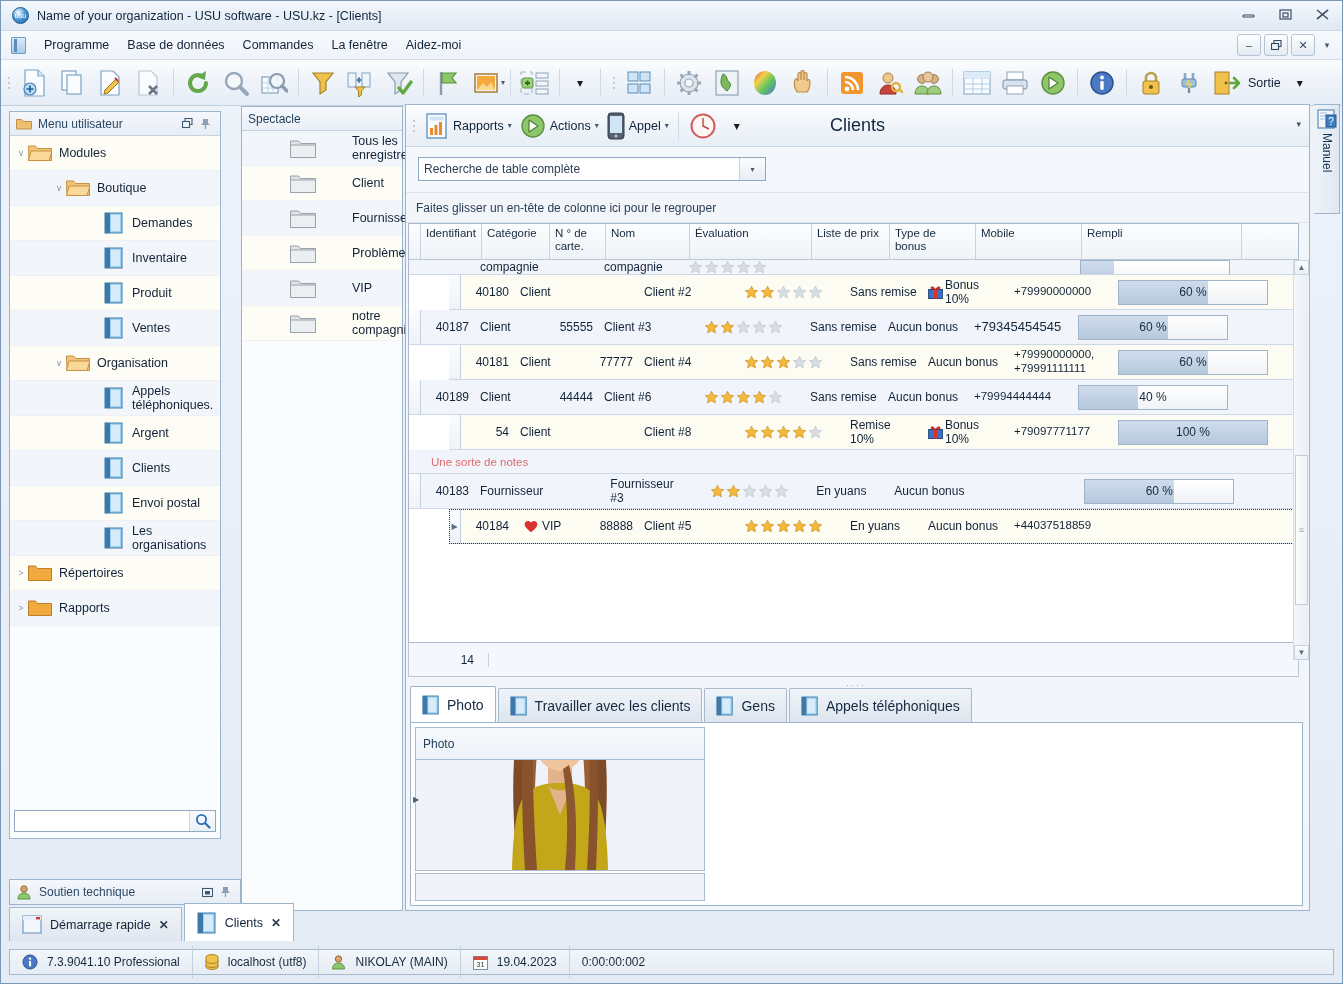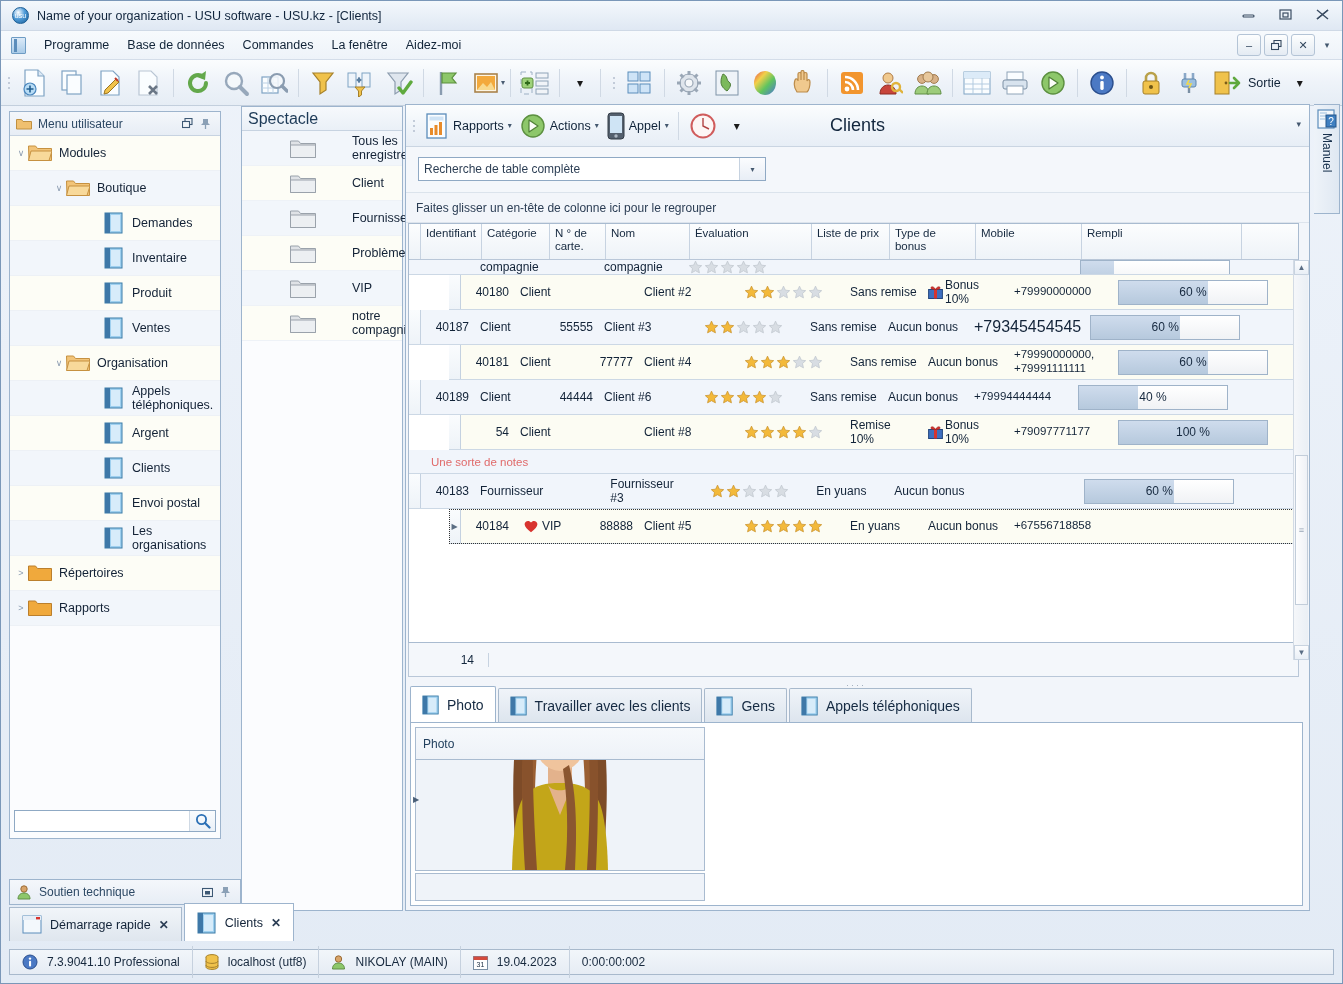--- a/index.html
+++ b/index.html
@@ -108,21 +108,21 @@
     background:linear-gradient(180deg,#f4f7fb,#e7edf5);
     border:1px solid #9db4cd; display:flex; align-items:center; padding:0 6px;
     font-size:12px; color:#2c4864;
   }
   
   .spectacle {
     position:absolute; left:240px; top:105px; width:162px; height:805px;
     background:#fbfcfe; border:1px solid #9db4cd;
   }
   .spec-hdr{height:24px;background:linear-gradient(180deg,#f6f9fc,#eaf0f7);border-bottom:1px solid #c7d3e1;
-    display:flex;align-items:center;padding:8px 6px;font-size:16px;color:#1d3a57;}
+    display:flex;align-items:center;padding:8px 6px;font-size:12px;color:#1d3a57;}
   .snode{display:flex;align-items:center;min-height:35px;padding-left:6px;font-size:12.5px;color:#132236;border-bottom:1px solid #eef2f7;gap:28px;}
   .snode.odd{background:#f2f6fb;}
   .snode.alt{background:#fdfdf6;}
   .gfld{width:26px;height:19px;margin-right:8px;flex:0 0 auto;}
   
   .main {
     position:absolute; left:404px; top:103px; width:905px; height:807px;
     background:#f2f5fa; border:1px solid #9db4cd;
   }
   .mtoolbar{
@@ -892,21 +892,21 @@
                 </svg>
                 <svg width="15" height="15" viewBox="0 0 16 16">
                   <path d="M8 1.2l2 4.3 4.6.5-3.4 3.1 1 4.6L8 11.4 3.8 13.7l1-4.6L1.4 6l4.6-.5z" fill="#d8dde3" stroke="#bfc6cd" stroke-width="0.8" stroke-linejoin="round"></path>
                 </svg>
               </span>
             </div>
             <div class="gc" style="flex:0 0 78px">Sans remise</div>
             <div class="gc" style="flex:0 0 86px">
               <span>Aucun bonus</span>
             </div>
-            <div class="gc" style="flex:0 0 106px;font-size:16px">+79345454545</div>
+            <div class="gc" style="flex:0 0 106px;font-size:13px">+79345454545</div>
             <div class="gc" style="flex:0 0 160px;padding:0 3px">
               <div class="progwrap">
                 <div class="progfill" style="width:60%"></div>
                 <span class="progtxt">60 %</span>
               </div>
             </div>
           </div>
           <div class="grow even">
             <div class="handle"></div>
             <div class="gc r" style="flex:0 0 54px">40181</div>
@@ -1096,21 +1096,21 @@
                 </svg>
                 <svg width="15" height="15" viewBox="0 0 16 16">
                   <path d="M8 1.2l2 4.3 4.6.5-3.4 3.1 1 4.6L8 11.4 3.8 13.7l1-4.6L1.4 6l4.6-.5z" fill="#f3b93a" stroke="#c9912a" stroke-width="0.8" stroke-linejoin="round"></path>
                 </svg>
               </span>
             </div>
             <div class="gc" style="flex:0 0 78px">En yuans</div>
             <div class="gc" style="flex:0 0 86px">
               <span>Aucun bonus</span>
             </div>
-            <div class="gc" style="flex:0 0 106px;font-size:11.5px">+67556718858</div>
+            <div class="gc" style="flex:0 0 106px;font-size:11.5px">+44037518859</div>
           </div>
         </div>
     </div>
     <div class="gfooter">
       <div class="fcell">14</div>
     </div>
 
     <div class="vscroll">
       <div class="vs-up">▲</div>
       <div class="vs-thumb">≡</div>

